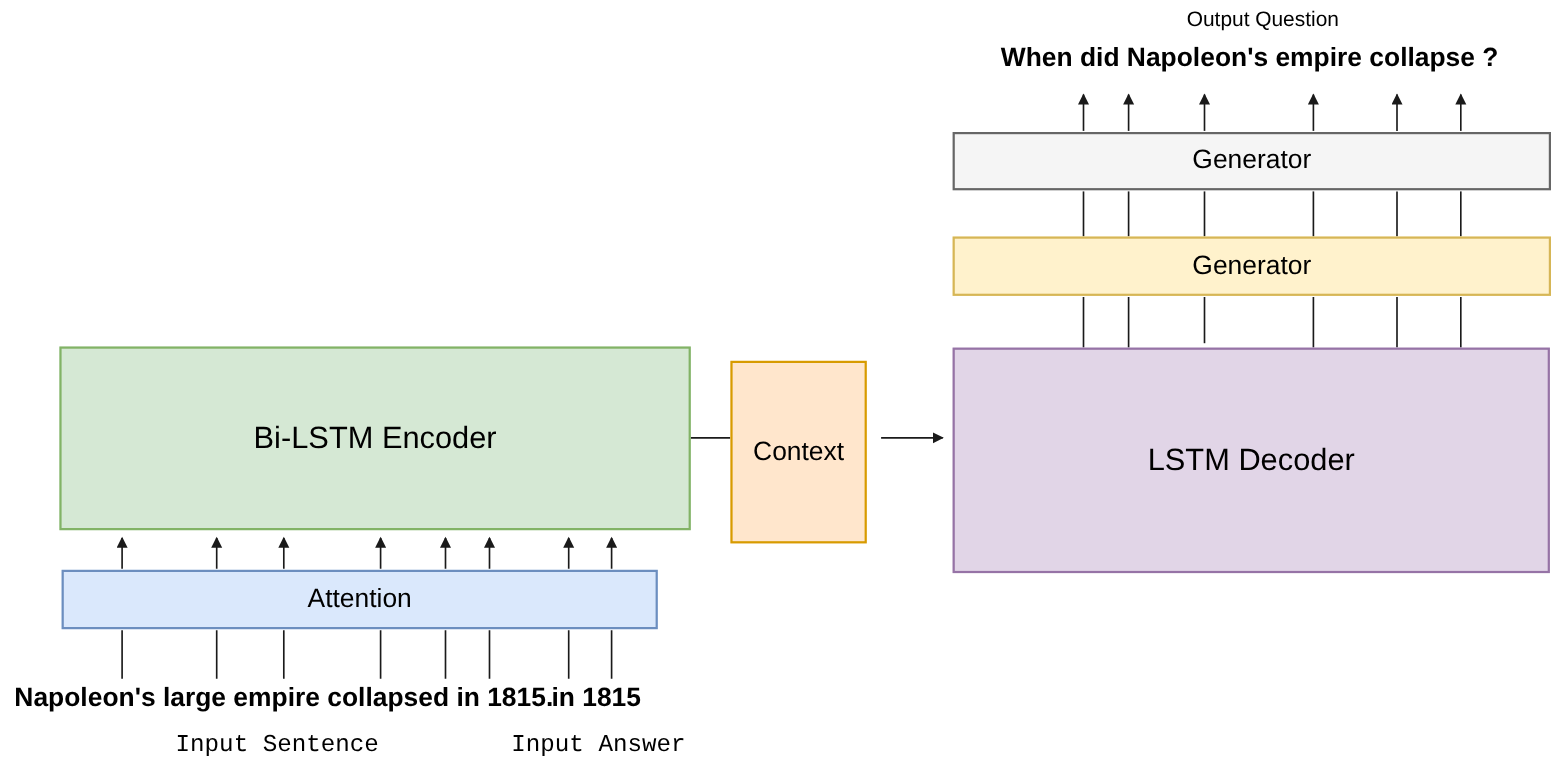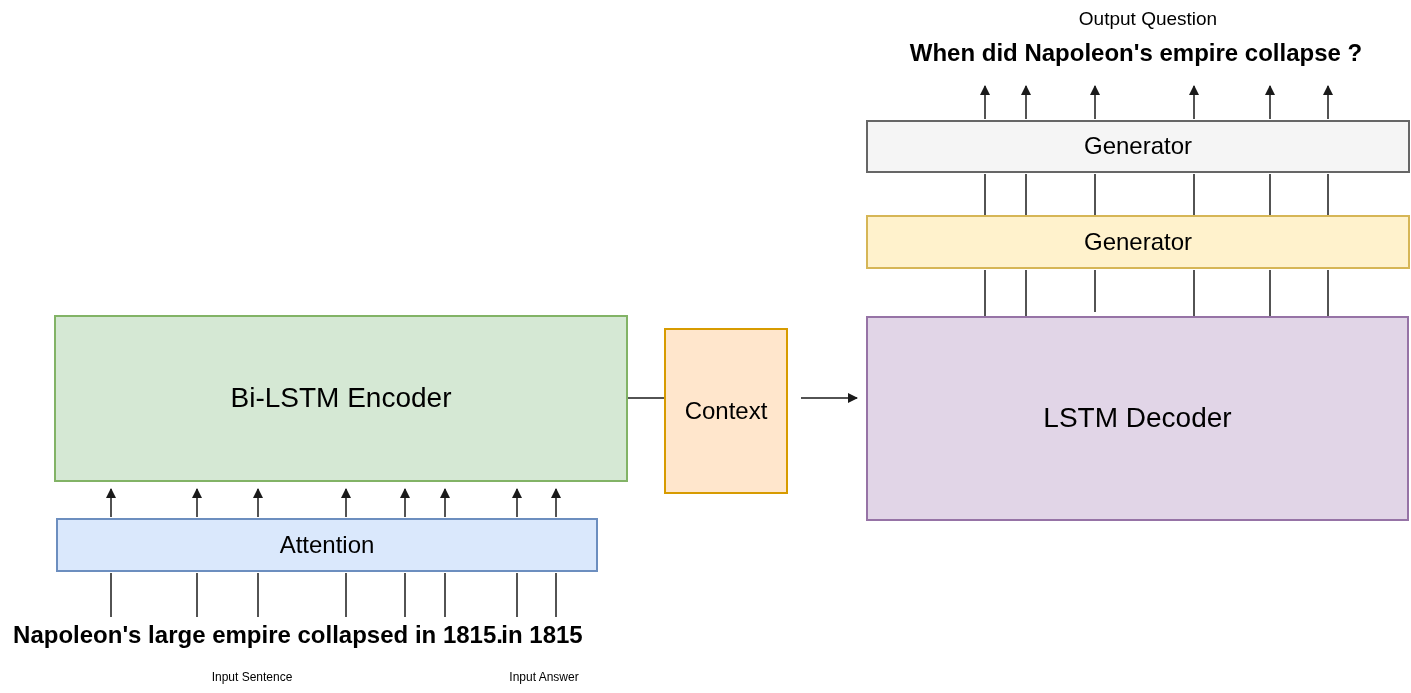--- a/index.html
+++ b/index.html
@@ -48,21 +48,21 @@
                    background: var(--attention-fill); border-color: var(--attention-stroke); }
   .box.generator { left: 866px; top: 120px; width: 544px; height: 53px;
                    background: var(--generator-fill); border-color: var(--generator-stroke); }
 
   .freetext {
     position: absolute;
     transform: translate(-50%, -50%);
     white-space: nowrap;
     text-align: right;
   }
-  .plain18 { font-size: 12px; }
+  .plain18 { font-size: 22px; font-family: Liberation Mono, monospace; }
   .plain19 { font-size: 19px; }
   .boldital {
     font-size: 24px;
     font-weight: bold;
   }
 
   .t-output-label    { left: 1148px; top: 19px;  }
   .t-output-question { left: 1136px; top: 53px;  }
   .t-input-sentence  { left: 258px;  top: 635px; }
   .t-input-answer    { left: 542px;  top: 635px; }

